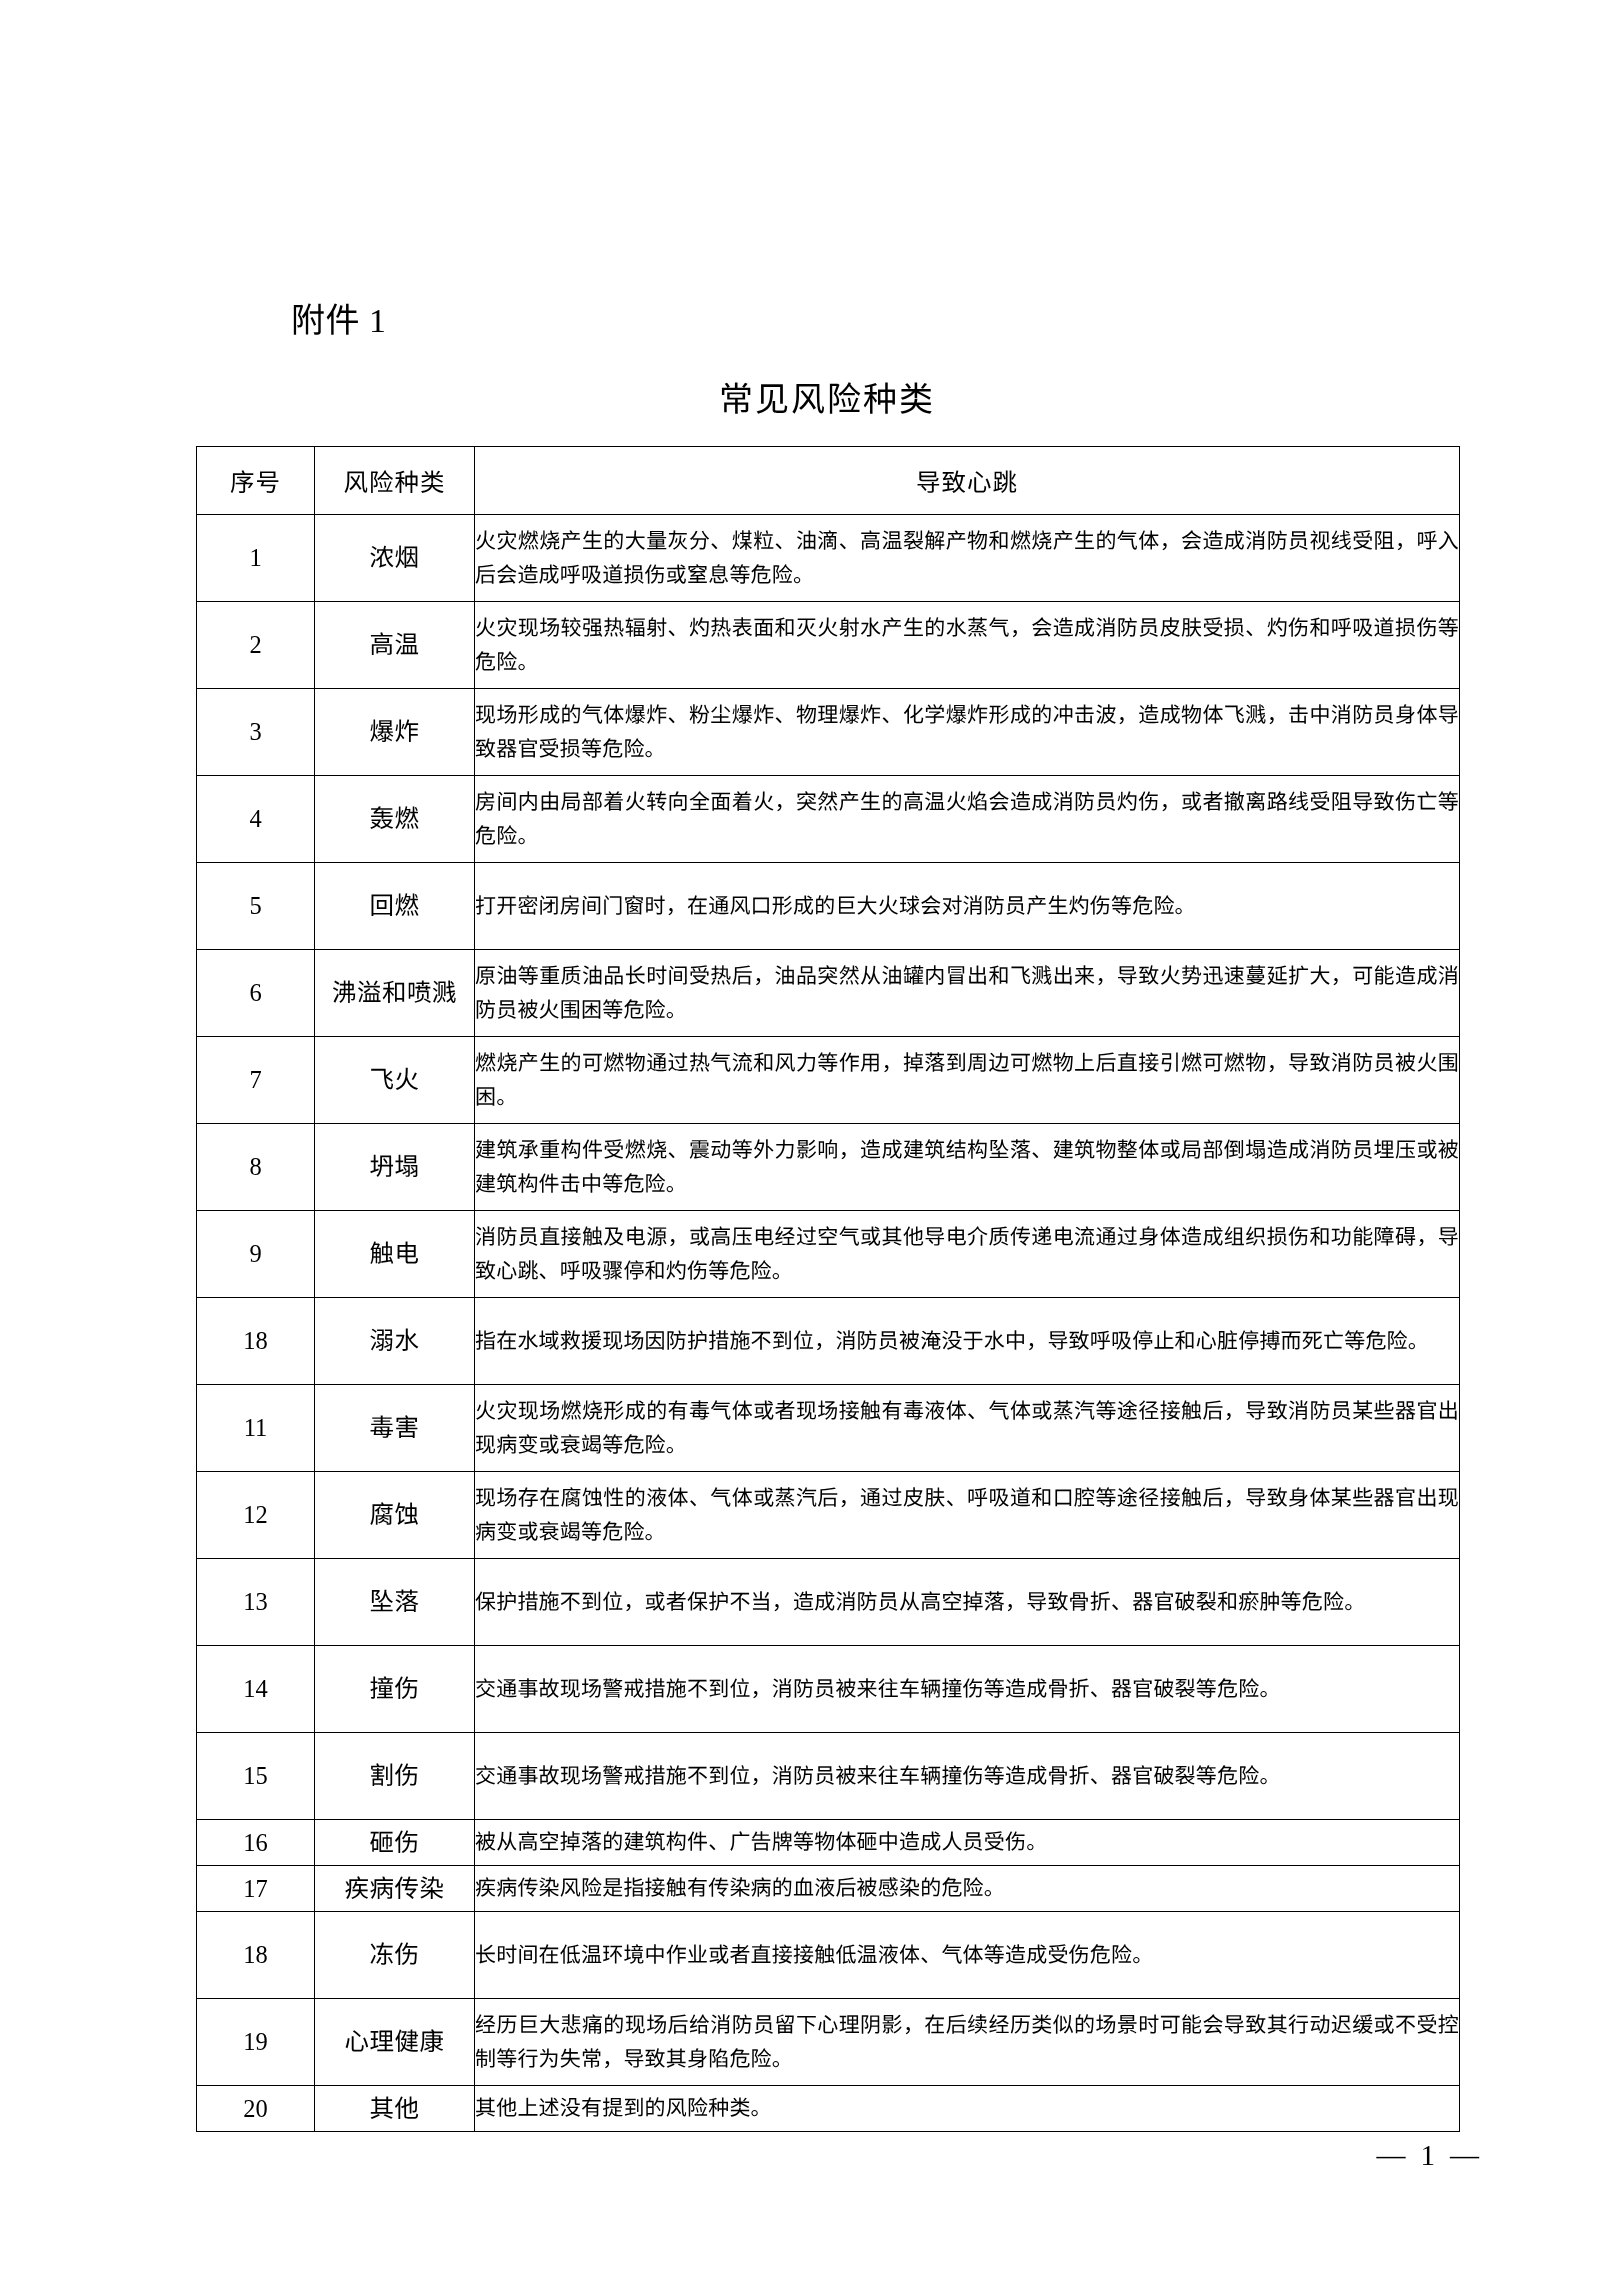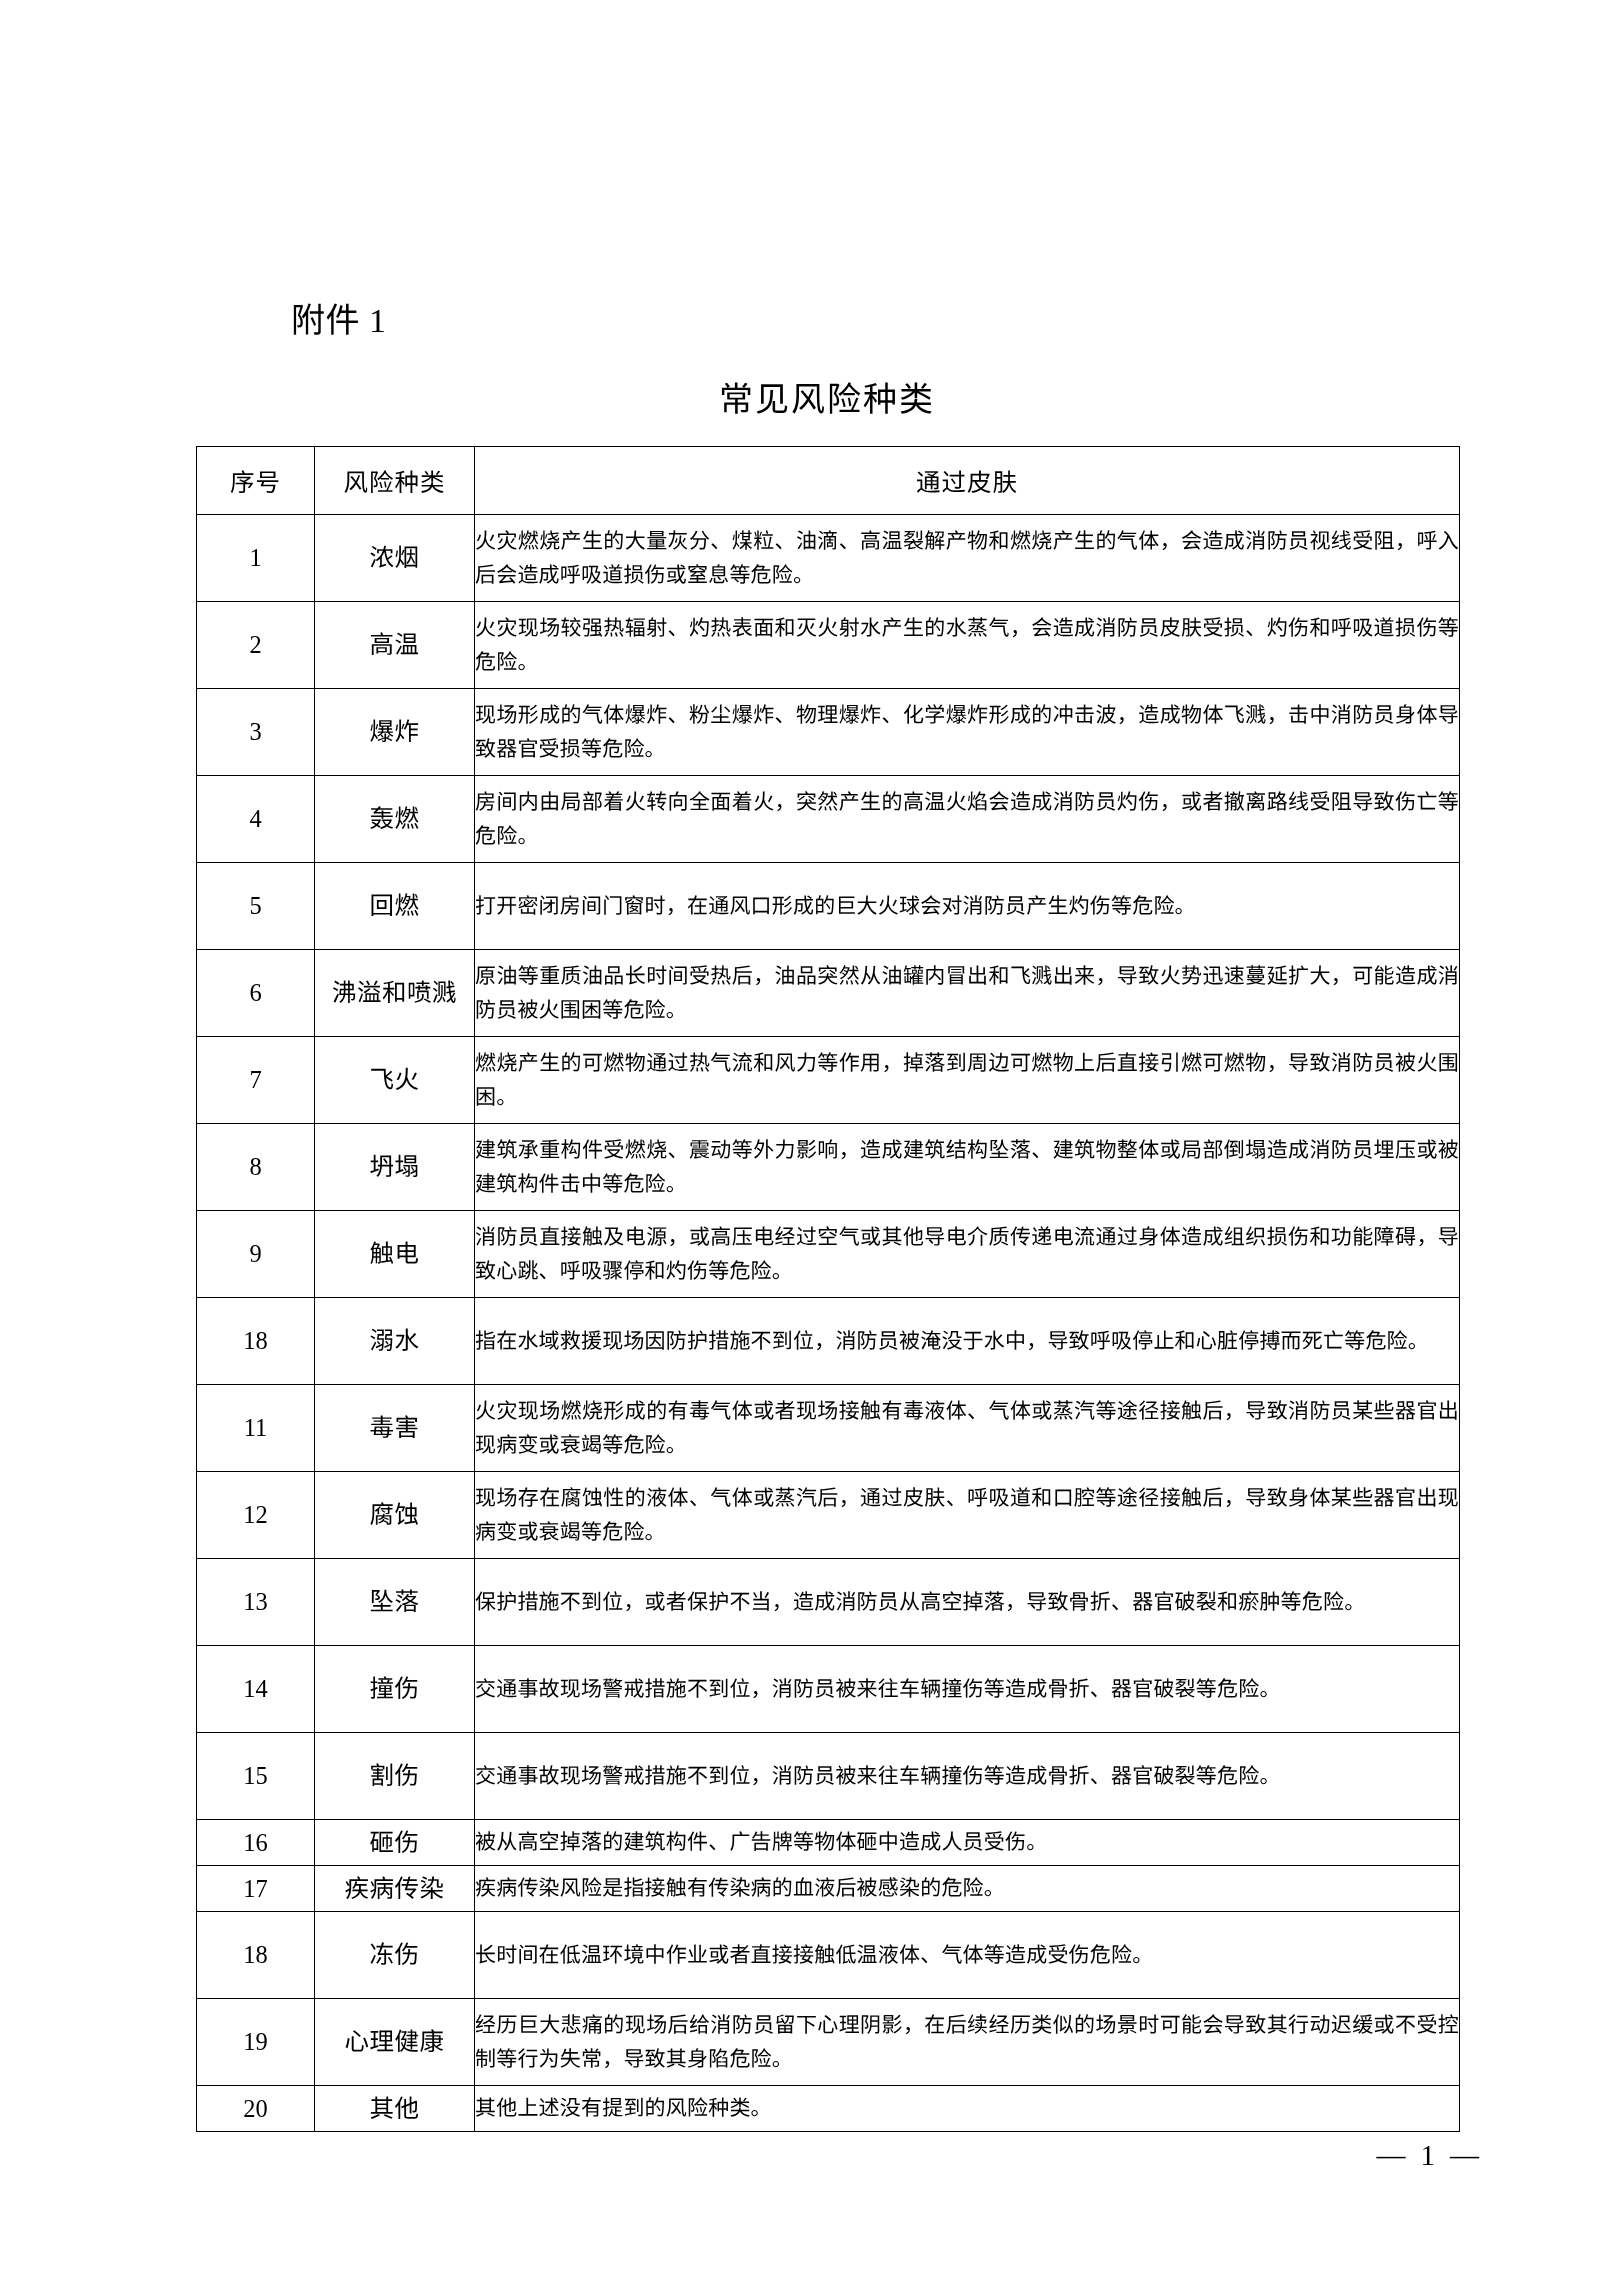--- a/index.html
+++ b/index.html
@@ -113,21 +113,21 @@
     <table class="risk-table">
       <colgroup>
         <col class="c-no">
         <col class="c-kind">
         <col class="c-def">
       </colgroup>
       <thead>
         <tr>
           <th class="h-no">序号</th>
           <th class="h-kind">风险种类</th>
-          <th class="h-def">通过皮肤</th>
+          <th class="h-def">导致心跳</th>
         </tr>
       </thead>
       <tbody id="risk-table-body">
           <tr class="r-tall">
             <td class="cell-no">1</td>
             <td class="cell-kind">浓烟</td>
             <td class="cell-def">火灾燃烧产生的大量灰分、煤粒、油滴、高温裂解产物和燃烧产生的气体，会造成消防员视线受阻，呼入后会造成呼吸道损伤或窒息等危险。</td>
           </tr>
           <tr class="r-tall">
             <td class="cell-no">2</td>

